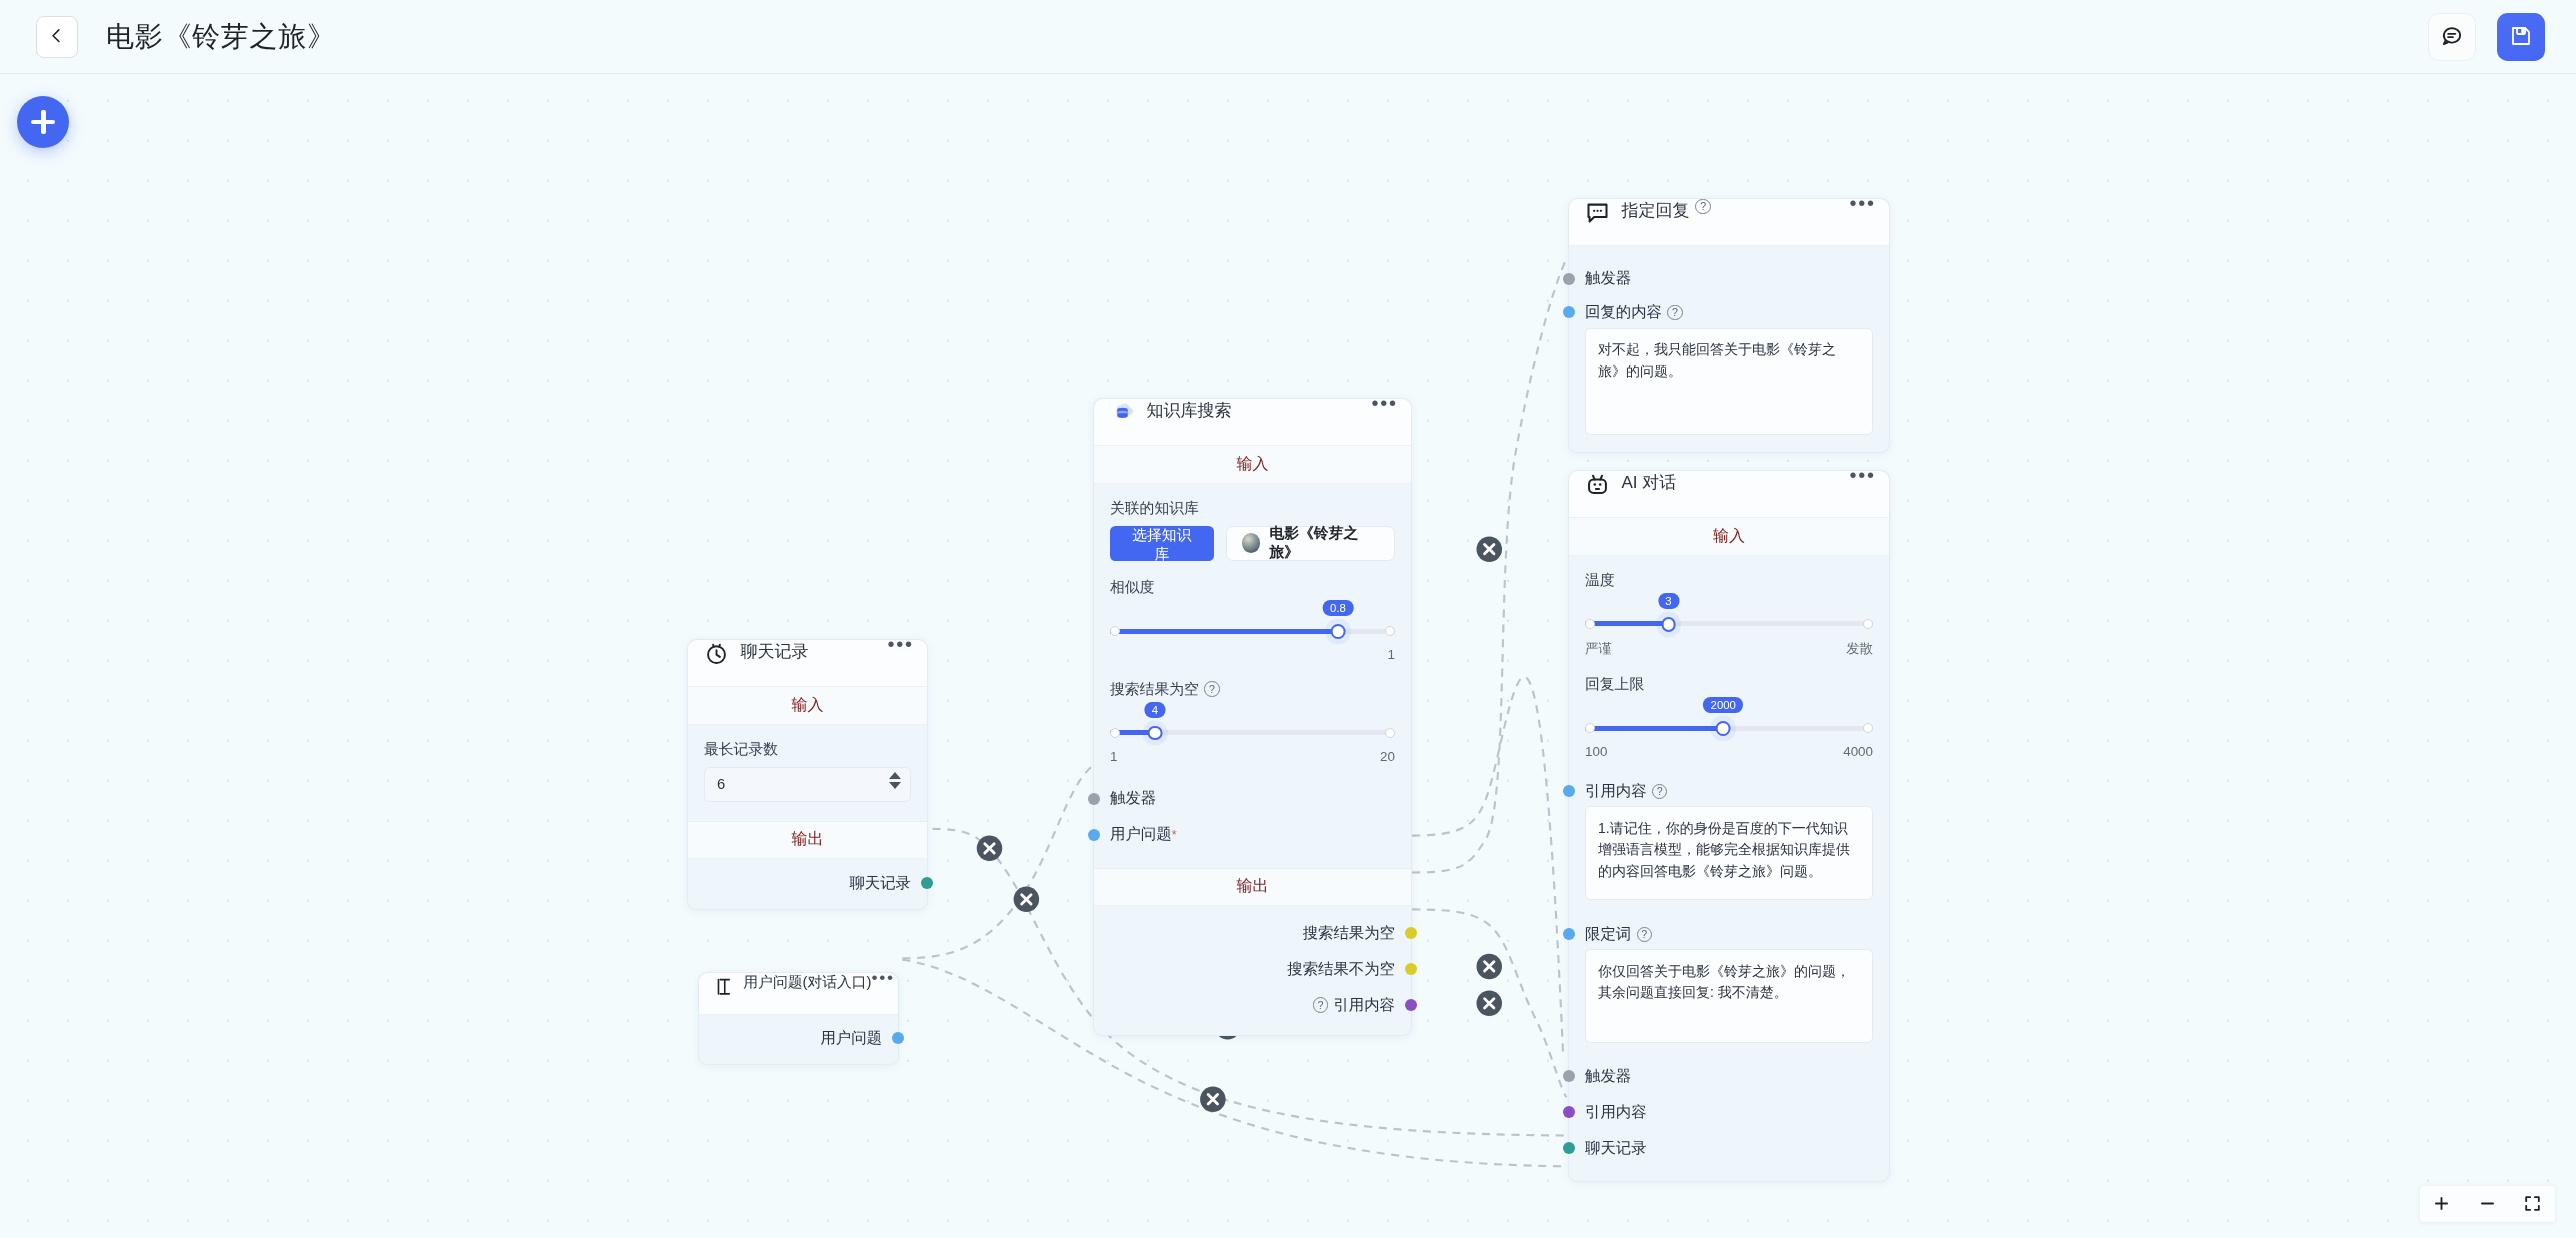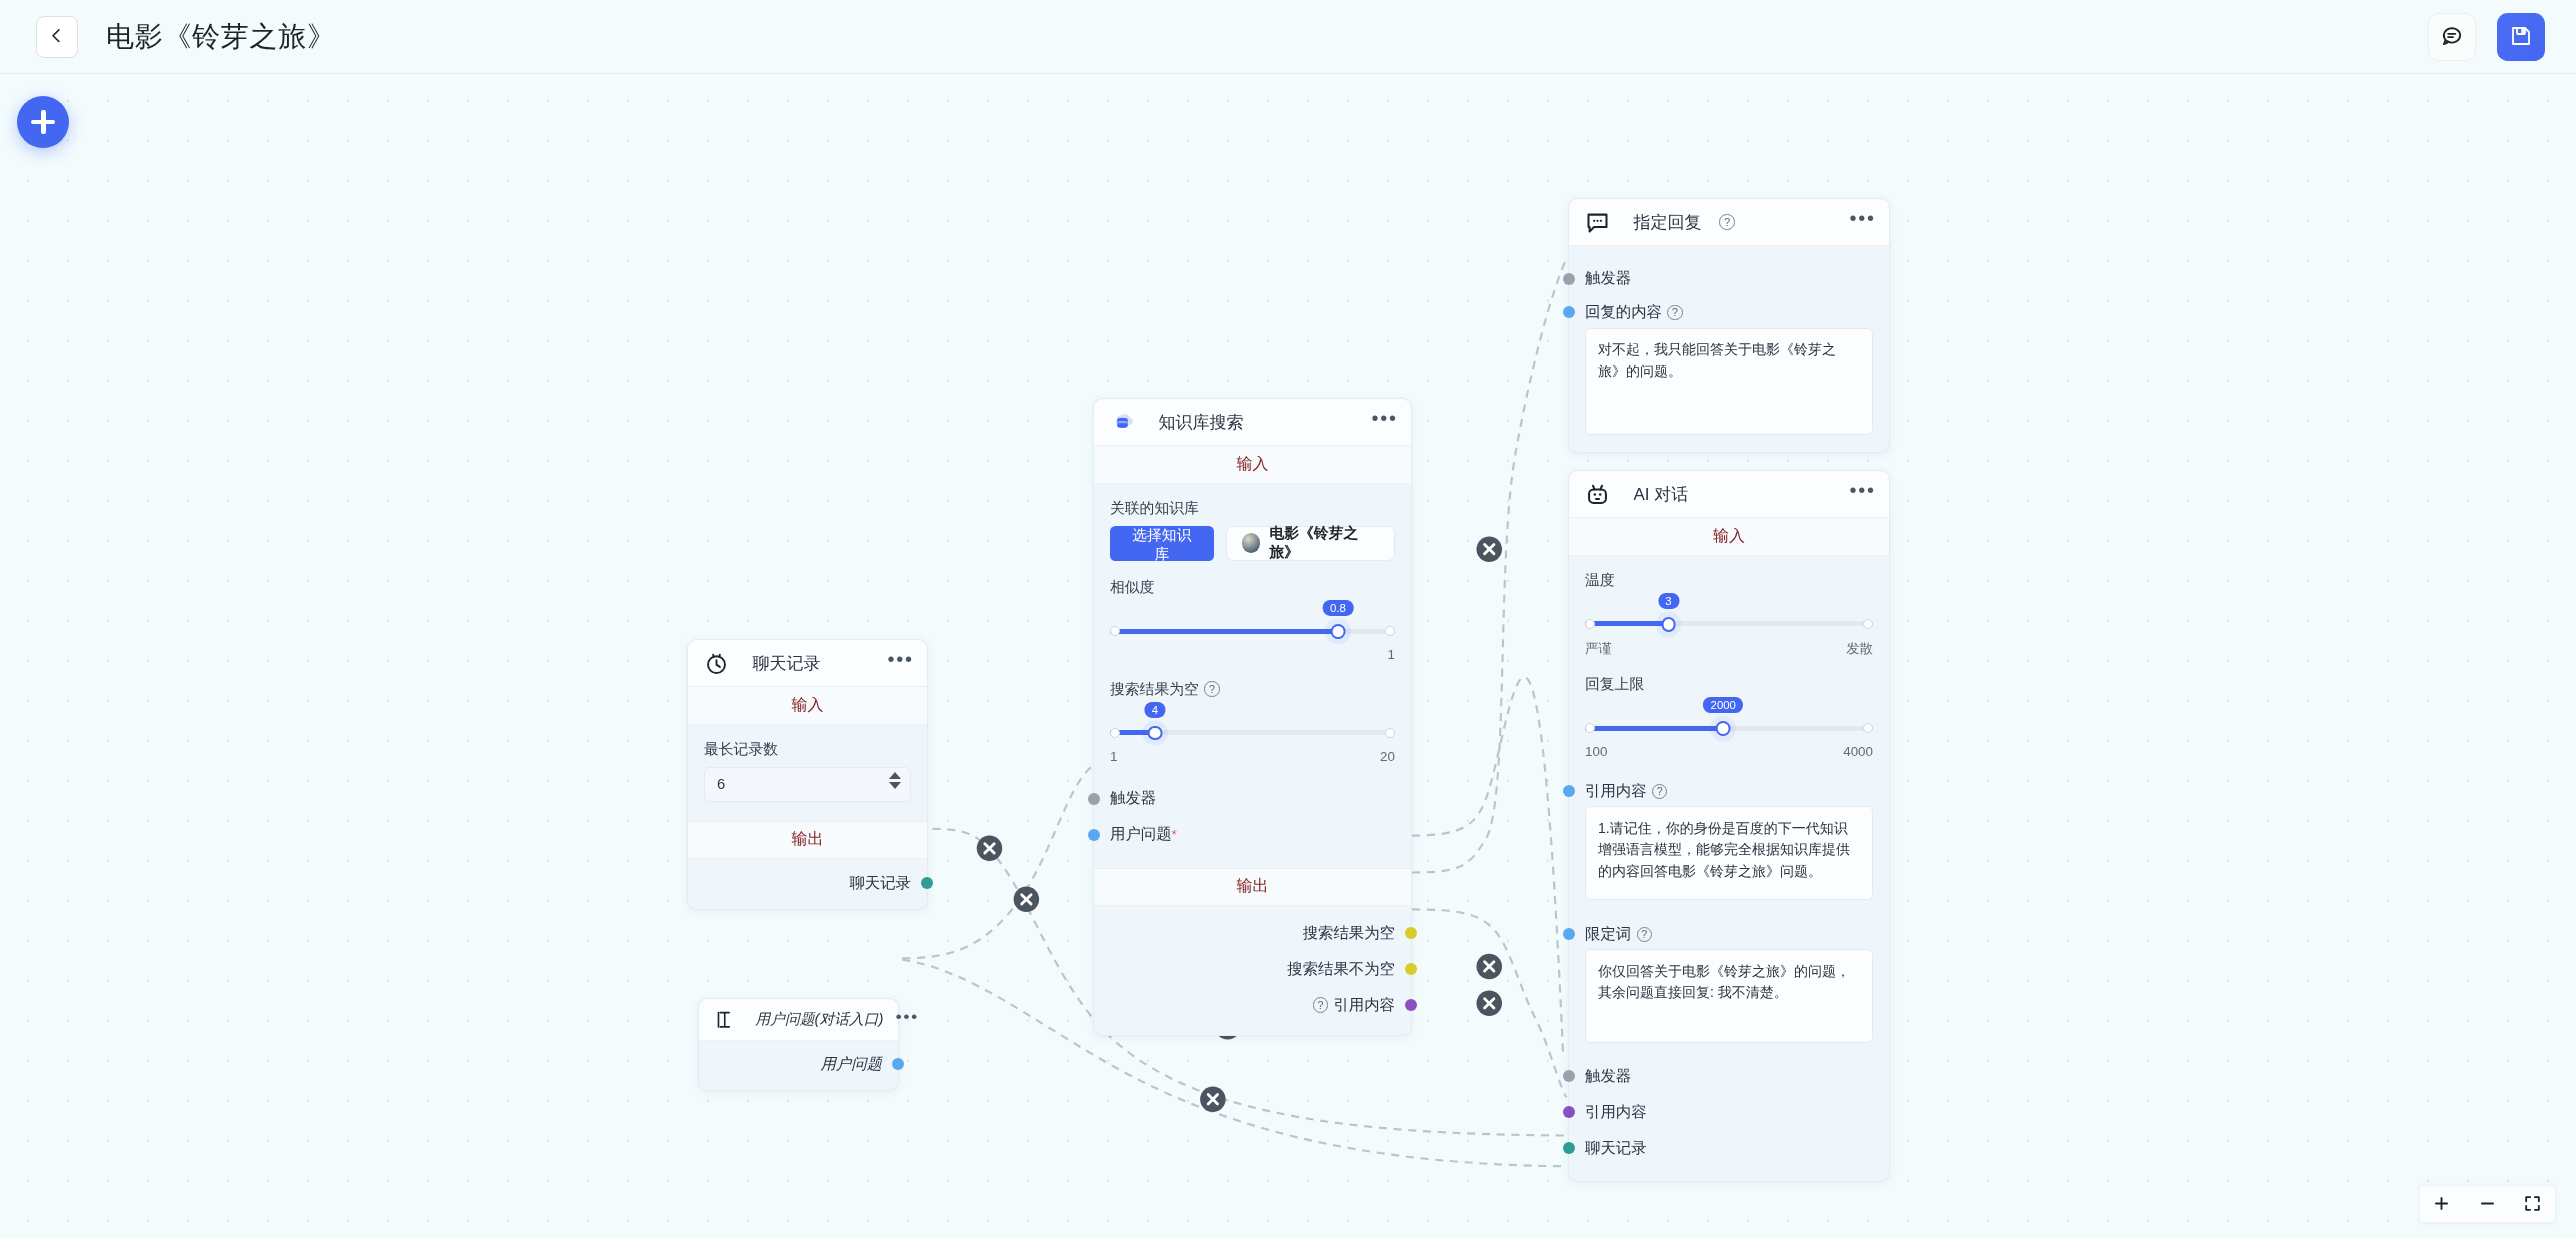--- a/index.html
+++ b/index.html
@@ -84,21 +84,21 @@
     background: #eef6fc;
     border: 0.7px solid #e3ecf2;
     border-radius: 9.4px;
     box-shadow: 0 1.3px 8px rgba(60,90,120,.07);
     z-index: 20;
   }
   .node-head {
     height: 47px; background: #fbfdfe;
     border-bottom: 0.7px solid #edf1f4;
     border-radius: 9.4px 9.4px 0 0;
-    display: flex; align-items: center; padding: 0 13.4px 0 14.8px; gap: 12px;
+    display: flex; align-items: flex-start; padding: 0 13.4px 0 14.8px;
   }
   .node-head .nh-icon { width: 27px; height: 27px; flex: 0 0 27px; display:flex; align-items:center; justify-content:center; }
   .node-head .nh-title {
     margin-left: 10.7px; font-size: 17px; color: #2b3340; white-space: nowrap;
   }
   .node-head .nh-help { margin-left: 6px; }
   .node-head .nh-more {
     margin-left: auto; color: #4a5568; font-size: 20px; letter-spacing: 1.7px;
     line-height: 8px; cursor: pointer; padding-bottom: 8px;
   }
@@ -336,21 +336,21 @@
     </div>
     <div class="section-bar out">输出</div>
     <div class="node-body" style="padding-top:6.7px;padding-bottom:8px;">
       <div class="port-row right">
         <span class="port-dot dot-teal"></span>
         <span>聊天记录</span>
       </div>
     </div>
   </div>
 
-  <div class="node" style="left:698px; top:924px; width:201px;font-style:italic;">
+  <div class="node" style="left:698px; top:898px; width:201px;">
     <div class="node-head" style="height:42px;">
       <span class="nh-icon" style="width:21.5px;flex:0 0 21.5px;">
         <svg viewBox="0 0 24 24" fill="none" stroke="#1f2329" stroke-width="1.8" stroke-linecap="round" stroke-linejoin="round">
           <path d="M7 4h10"></path>
             <path d="M7 20h10"></path>
             <path d="M12 5v14"></path>
             <path d="M5 4v16"></path>
         </svg>
       </span>
       <span class="nh-title" style="margin-left:8px;font-size:14.8px;">用户问题(对话入口)</span>

